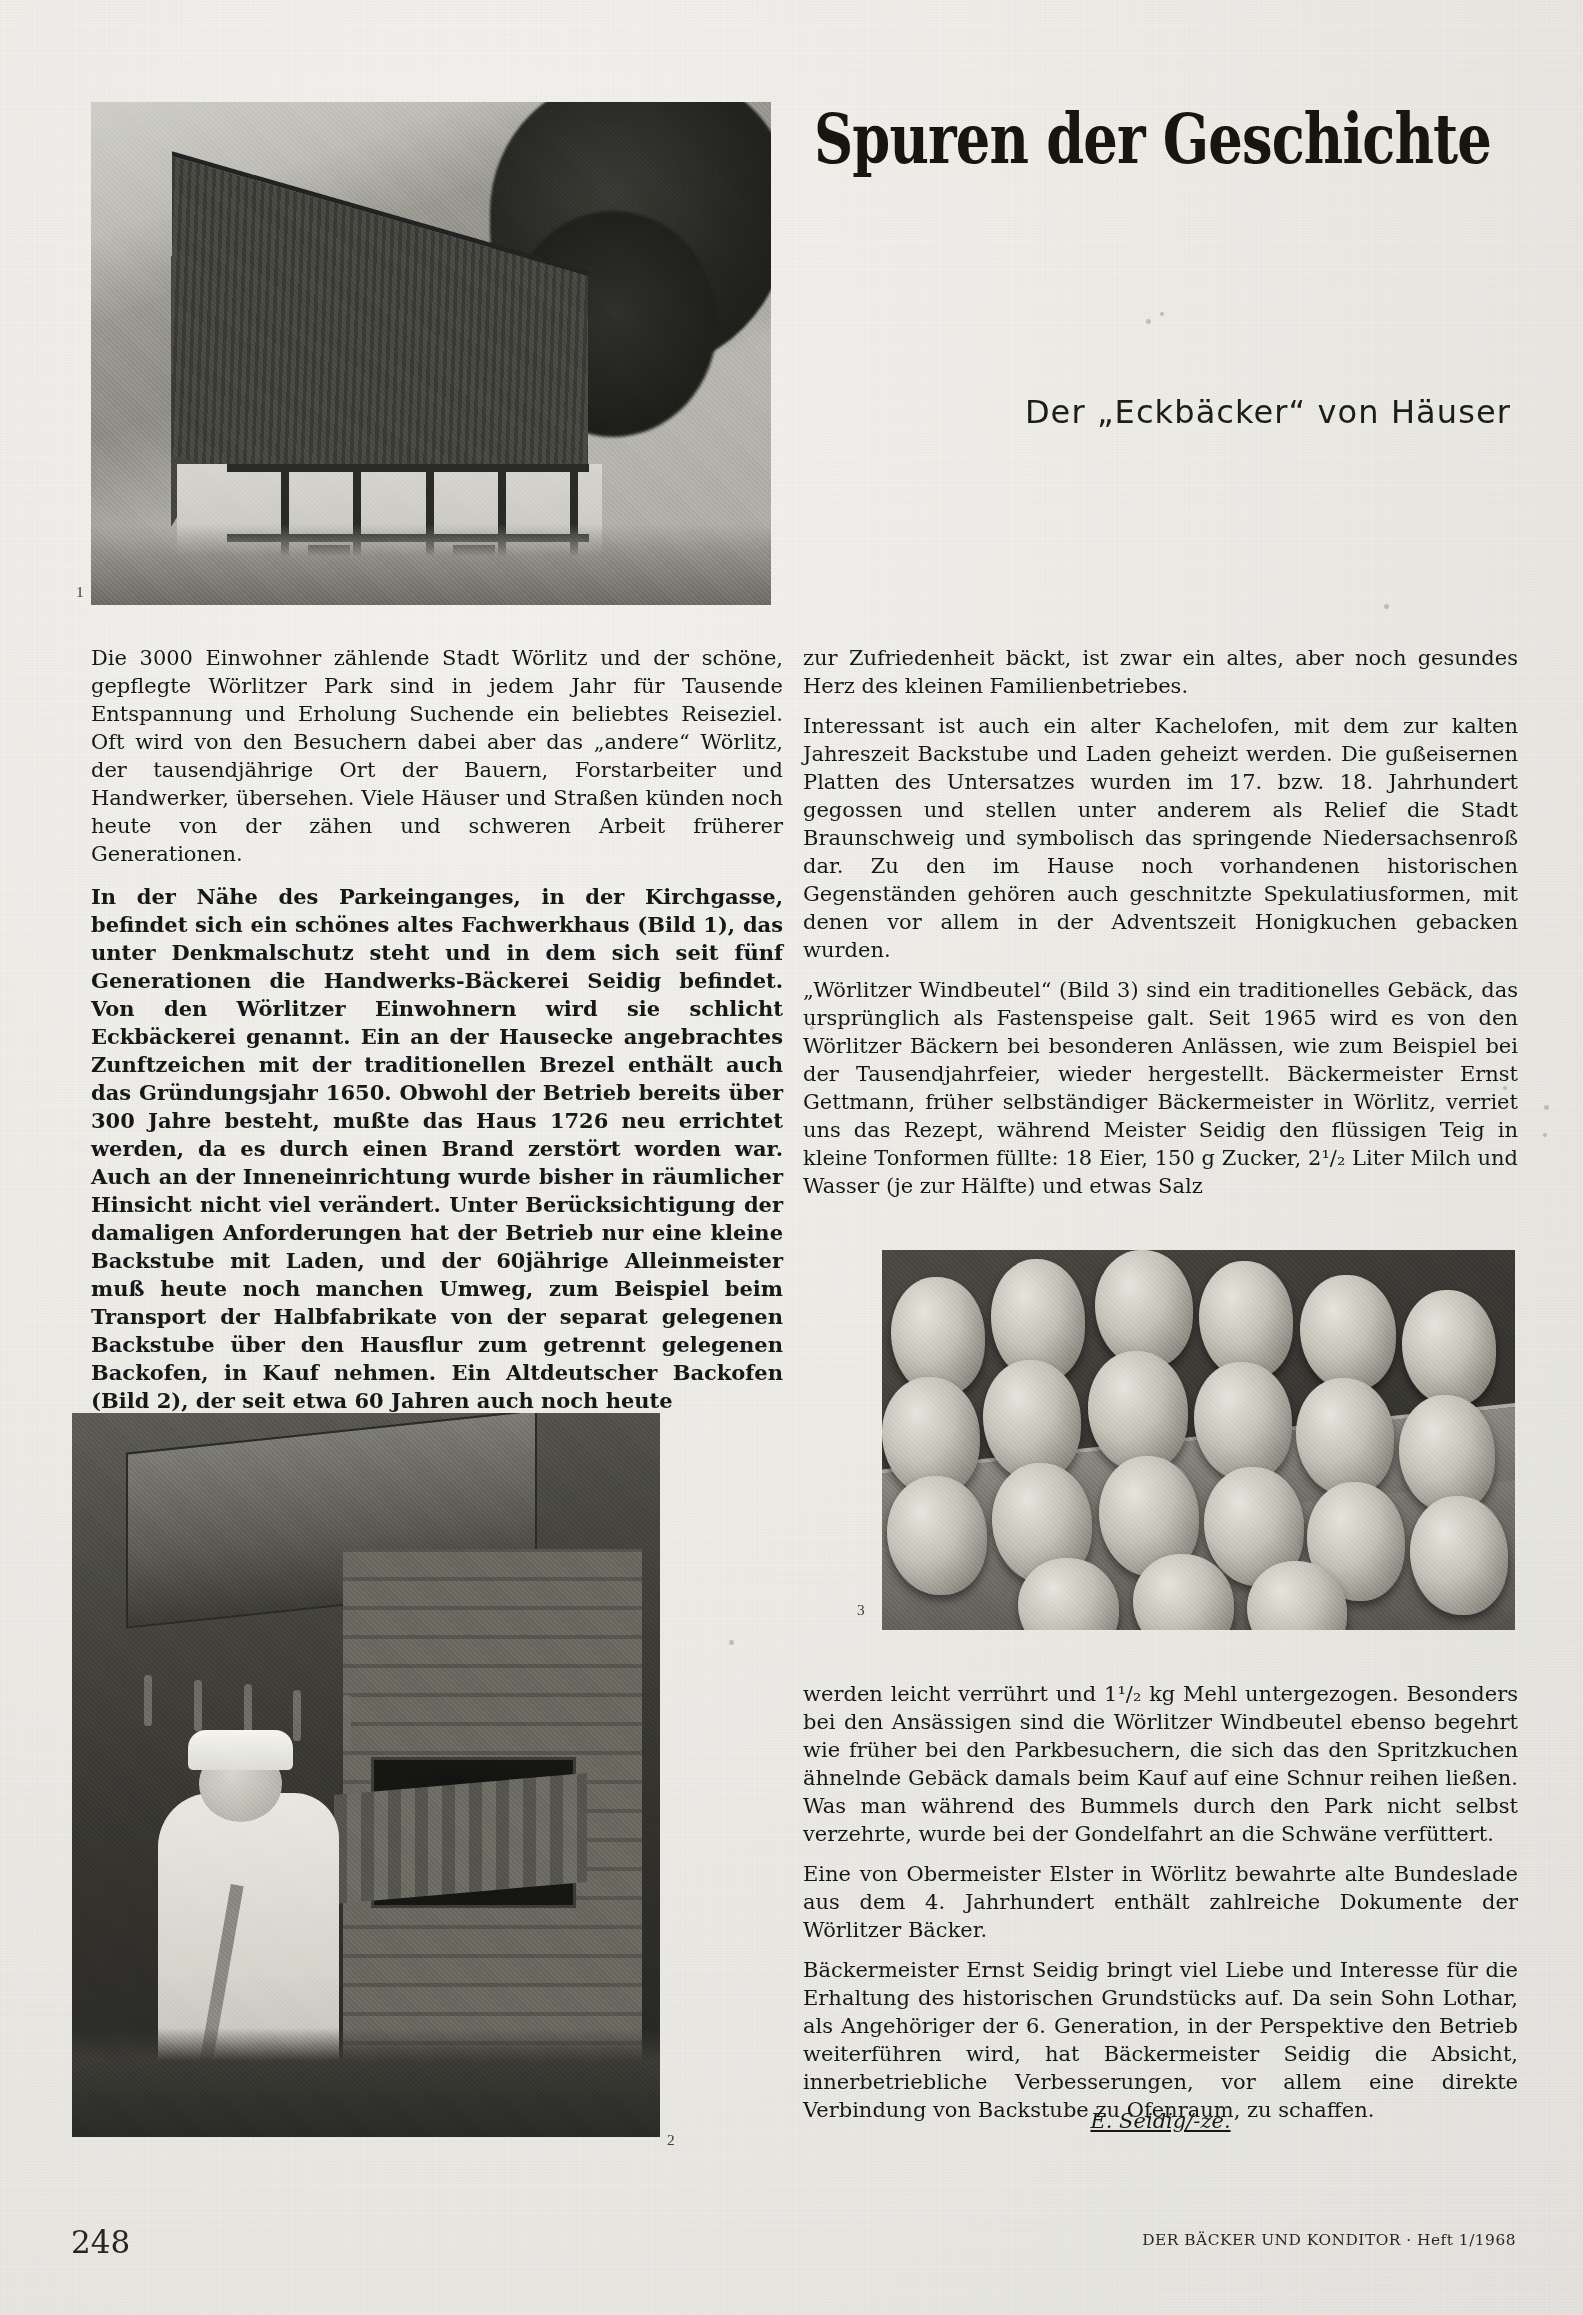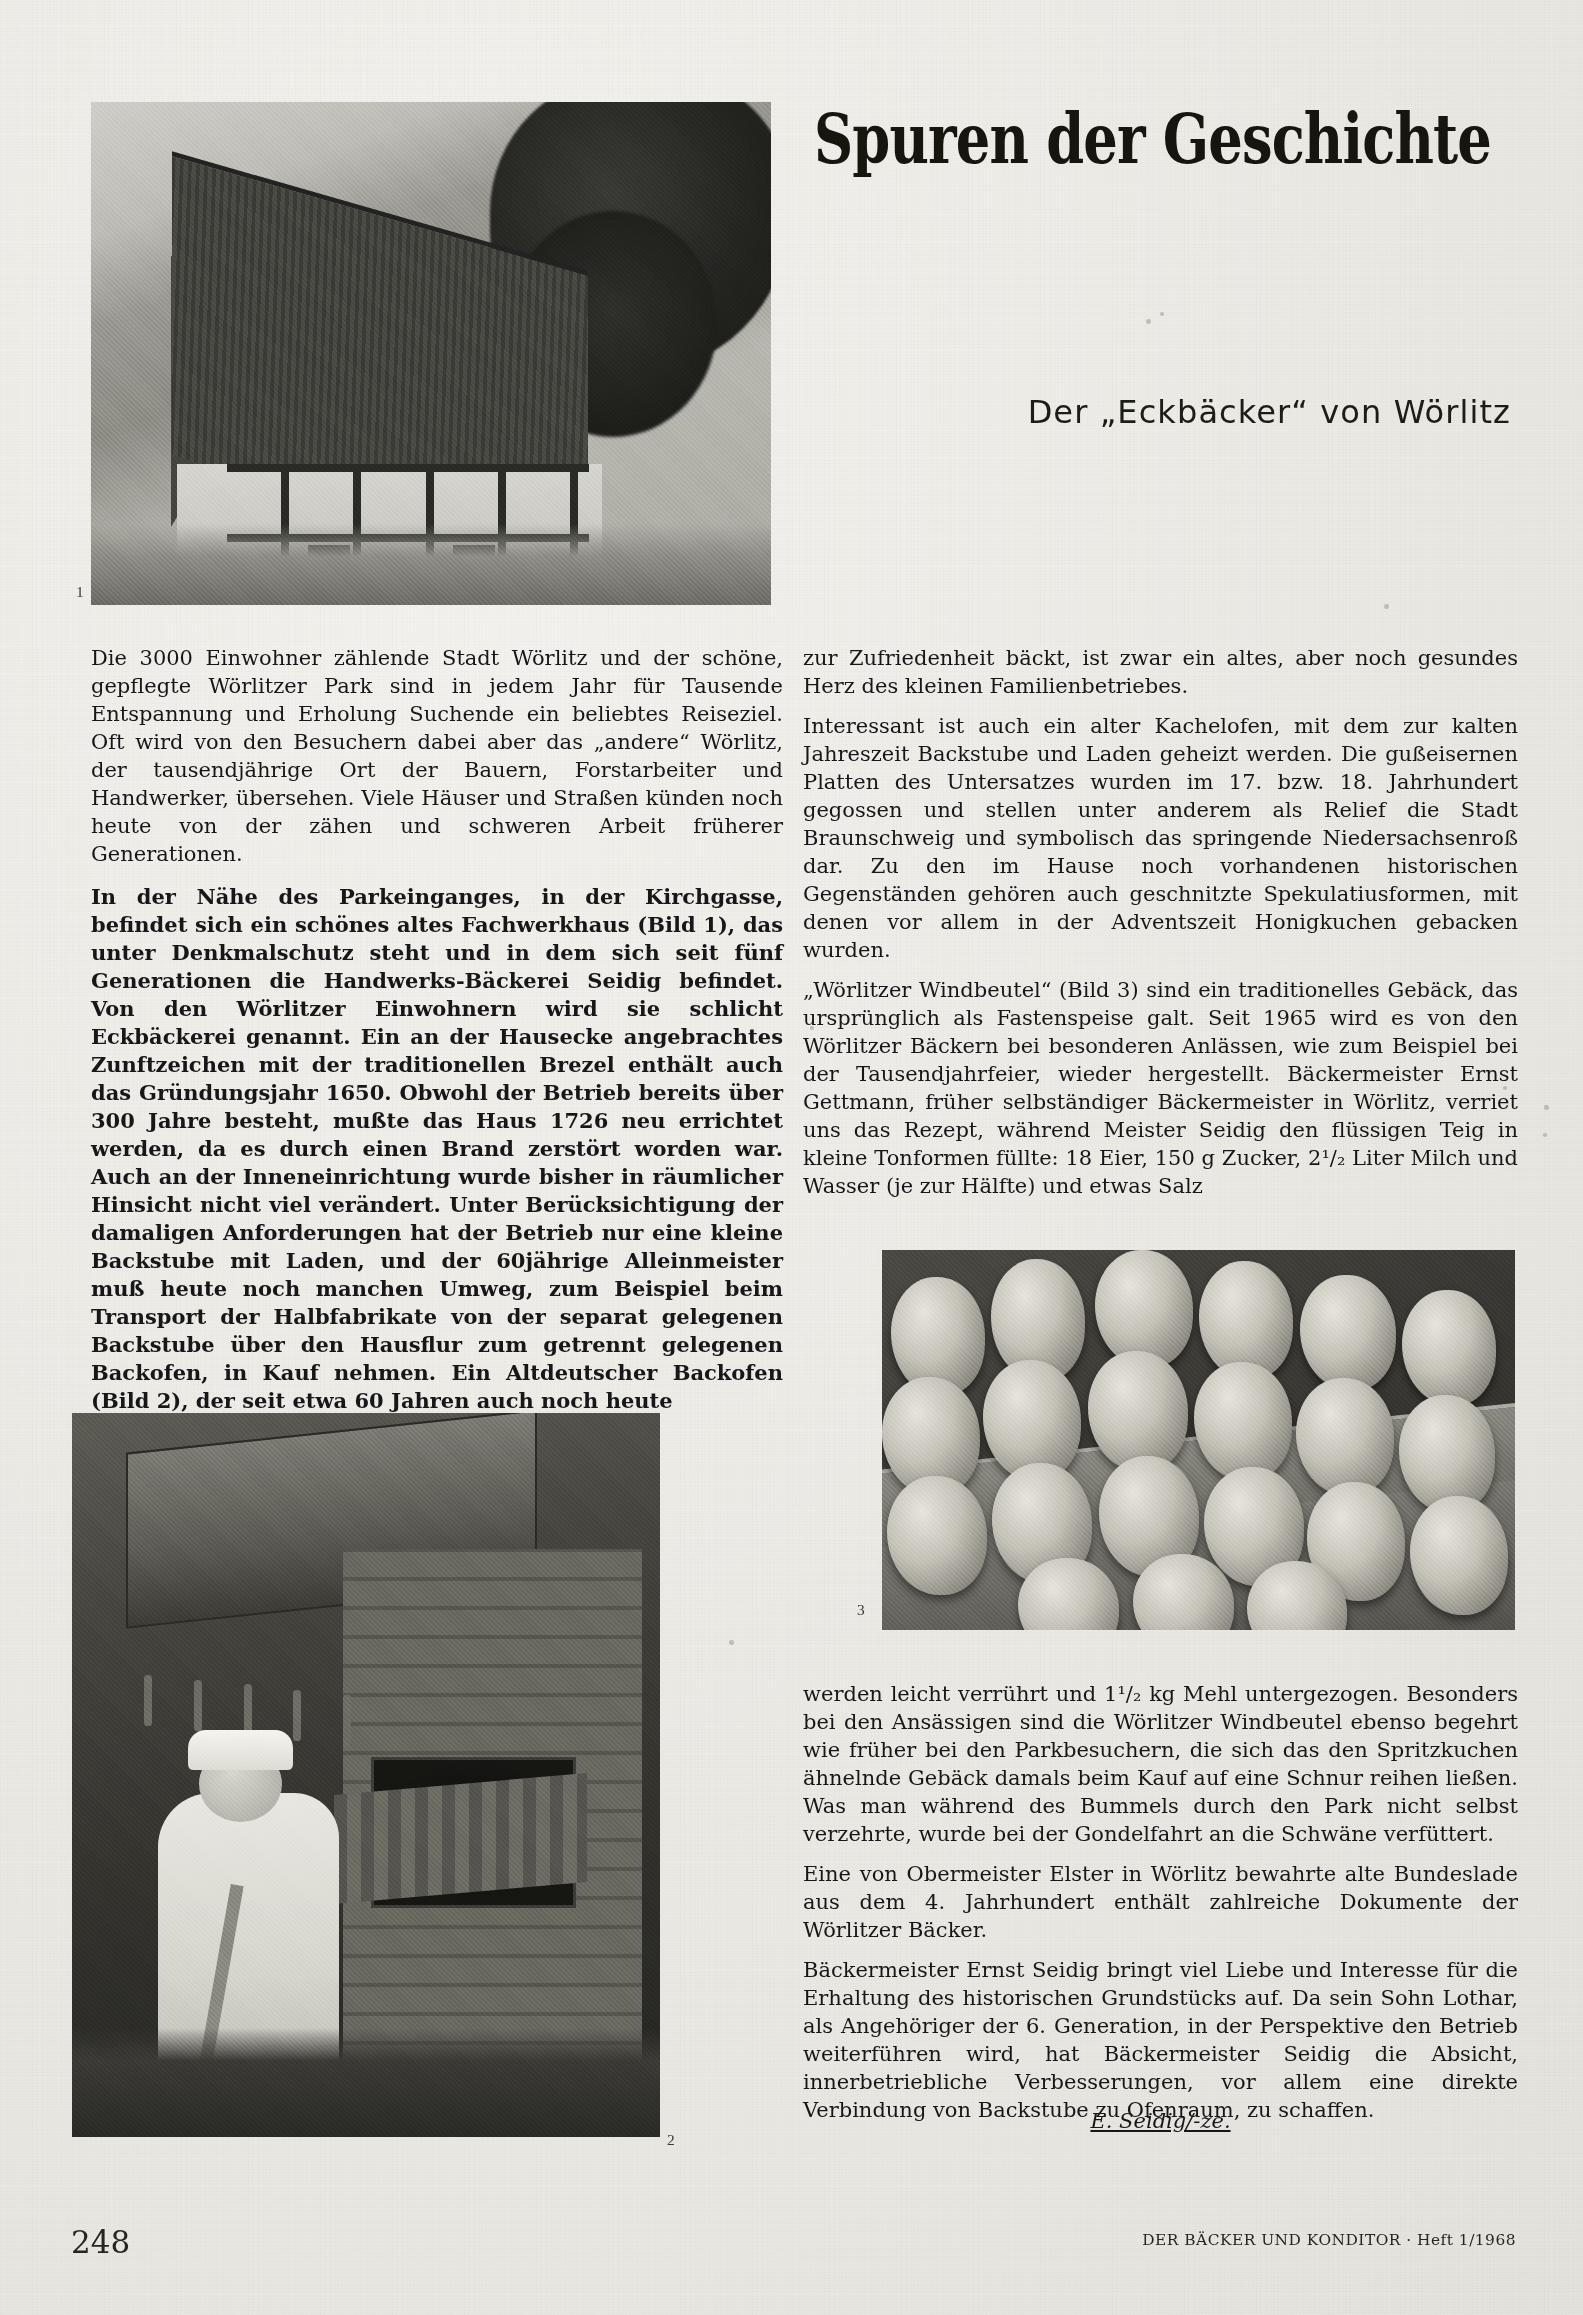--- a/index.html
+++ b/index.html
@@ -175,21 +175,21 @@
   <div class="p1-beam" style="left:407px;top:362px;width:8.1px;height:145px;"></div>
   <div class="p1-beam" style="left:479px;top:362px;width:8.1px;height:145px;"></div>
   <div class="p1-beam" style="left:217px;top:443px;width:42px;height:63px;"></div>
   <div class="p1-beam" style="left:362px;top:443px;width:42px;height:63px;"></div>
   <div class="p1-shadow"></div>
   <div class="p1-grain"></div>
 </div>
 <div class="cap" style="left:76px;top:583px;">1</div>
 
 <div class="title-blackletter">Spuren der Geschichte</div>
-<div class="subtitle">Der „Eckbäcker“ von Wörlitz</div>
+<div class="subtitle">Der „Eckbäcker“ von Häuser</div>
 
 <div class="speck" style="left:1146px;top:319px;width:4.5px;height:4.5px;"></div>
 <div class="speck" style="left:1160px;top:312px;width:3.6px;height:3.6px;"></div>
 <div class="speck" style="left:1384px;top:604px;width:4.5px;height:4.5px;"></div>
 <div class="speck" style="left:810px;top:1026px;width:3.6px;height:3.6px;"></div>
 <div class="speck" style="left:1544px;top:1105px;width:4.5px;height:4.5px;"></div>
 <div class="speck" style="left:1503px;top:1086px;width:3.6px;height:3.6px;"></div>
 <div class="speck" style="left:729px;top:1640px;width:4.5px;height:4.5px;"></div>
 <div class="speck" style="left:1543px;top:1133px;width:3.6px;height:3.6px;"></div>
 

